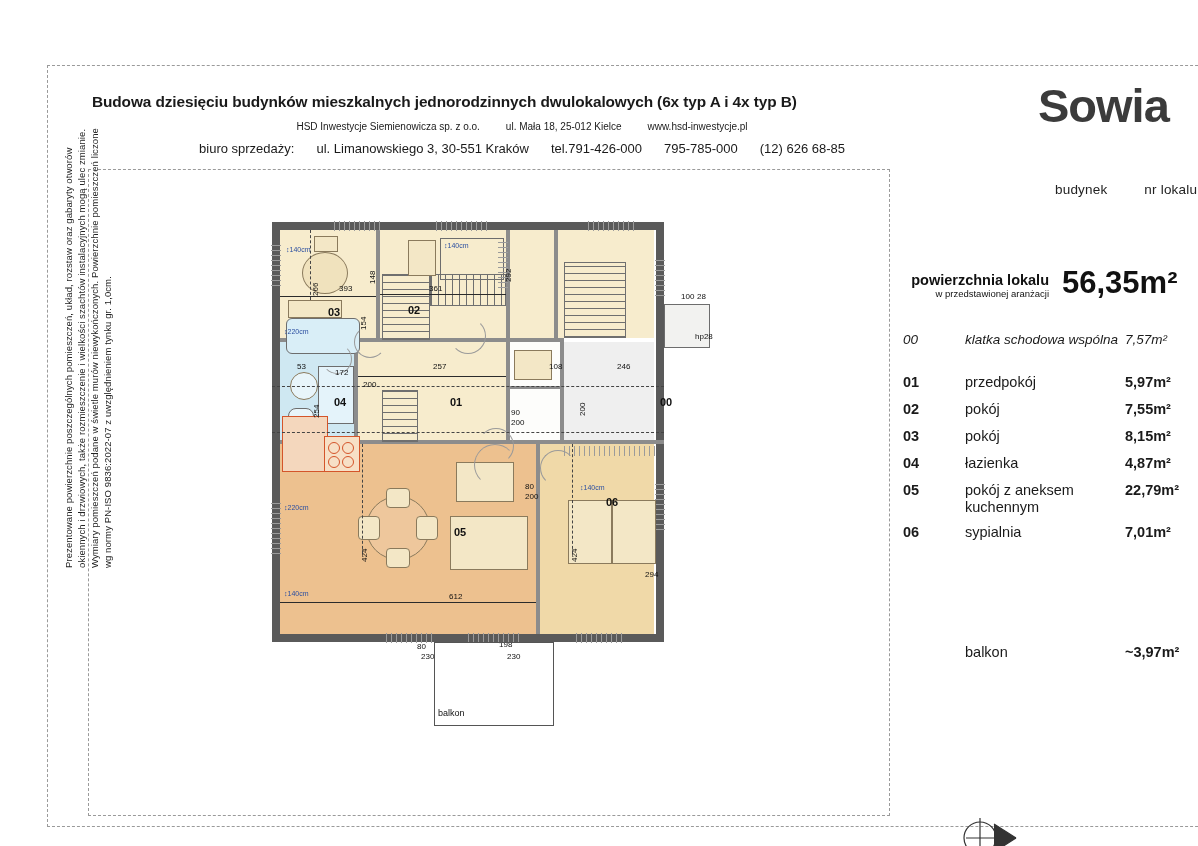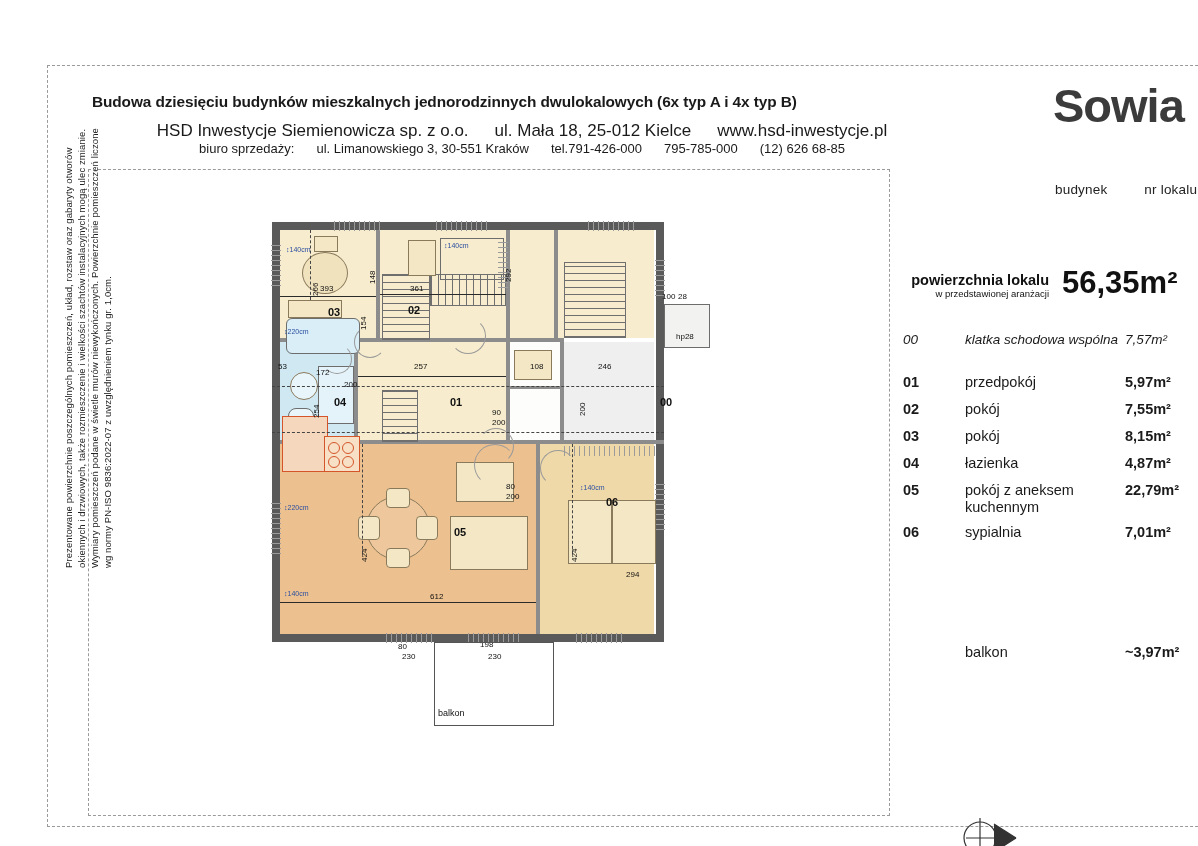--- a/index.html
+++ b/index.html
@@ -21,42 +21,41 @@
     text-align:left;
   }
 
   
   .title-main{
     position:absolute;left:92px;top:93px;width:860px;
     font-size:15.4px;font-weight:bold;letter-spacing:-.1px;
   }
   .title-sub1{
     position:absolute;left:92px;top:121px;width:860px;
-    font-size:17px;text-align:center;
+    font-size:10px;text-align:center;
   }
   .title-sub2{
     position:absolute;left:92px;top:141px;width:860px;
     font-size:13px;text-align:center;
   }
   .sub-cell{display:inline-block;}
   .sp1{display:inline-block;width:26px;}
   .sp2{display:inline-block;width:22px;}
 
   
   .plan-frame{
     position:absolute;left:88px;top:169px;width:800px;height:645px;
     border:1px dashed #9a9a9a;
   }
 
   
   .brand{
     position:absolute;left:1038px;top:78px;
     font-size:47px;font-weight:bold;letter-spacing:-1px;color:#3b3b3b;
     white-space:nowrap;
-    margin-left:15px;
   }
   .unitlabels{
     position:absolute;left:1026px;top:182px;
     font-size:13.5px;color:#222;white-space:nowrap;letter-spacing:.2px;
   }
   .unitlabels span{display:inline-block;padding-left:29px;}
   .unitcode{
     position:absolute;left:1034px;top:203px;
     font-size:31px;font-weight:bold;font-family:"Liberation Serif",serif;
     color:#222;white-space:nowrap;letter-spacing:1px;
@@ -93,21 +92,21 @@
   .wall{position:absolute;background:#5a5a5a;}
   .wall-l{position:absolute;background:#8c8c8c;}
   .room{position:absolute;border:0;}
   .r-cream{background:#f7eccd;}
   .r-tan{background:#f0d9a8;}
   .r-orange{background:#edc18f;}
   .r-blue{background:#cfe8f2;}
   .r-white{background:#fdfdfb;}
   .r-grey{background:#efefef;}
   .lbl{position:absolute;font-size:11px;font-weight:bold;color:#111;}
-  .dim{position:absolute;font-size:8px;color:#111;font-family:"Liberation Sans",sans-serif;}
+  .dim{position:absolute;font-size:8px;color:#111;font-family:"Liberation Sans",sans-serif;margin-left:19px;}
   .dimv{position:absolute;font-size:8px;color:#111;transform:rotate(-90deg);transform-origin:left top;white-space:nowrap;}
   .dimb{position:absolute;font-size:7px;color:#2c4fa0;}
   .ln{position:absolute;background:#2b2b2b;}
   .lnd{position:absolute;border-top:1px dashed #444;height:0;}
   .lndv{position:absolute;border-left:1px dashed #444;width:0;}
   .furn{position:absolute;border:1px solid #6d6d6d;background:transparent;}
   .furn-f{position:absolute;border:1px solid #8a7a5c;background:#f3e7c6;}
   .hatch{
     position:absolute;
     background-image:repeating-linear-gradient(90deg,#9b9b9b 0 1px,transparent 1px 5px);

